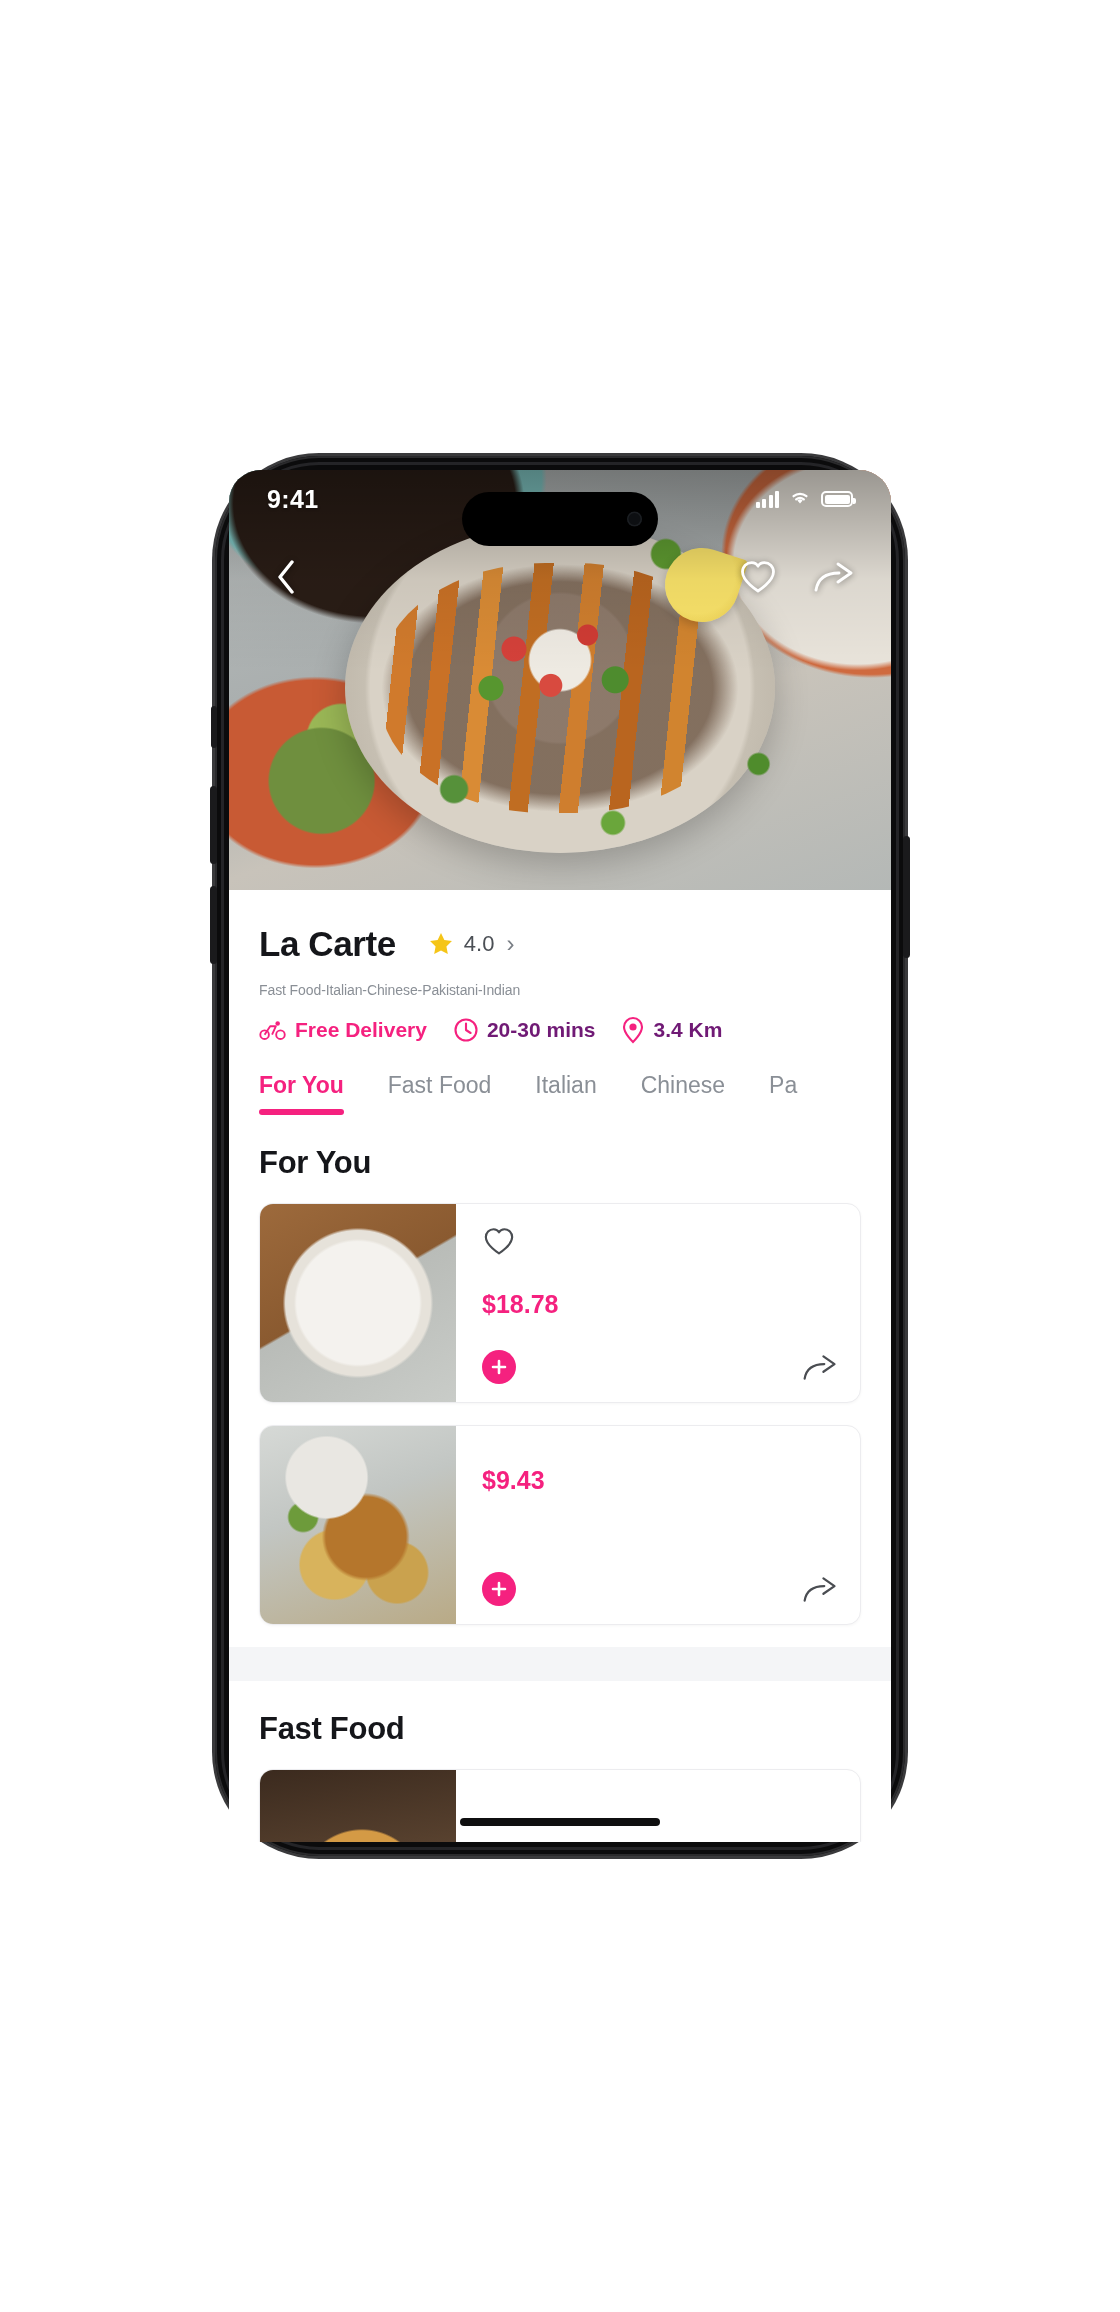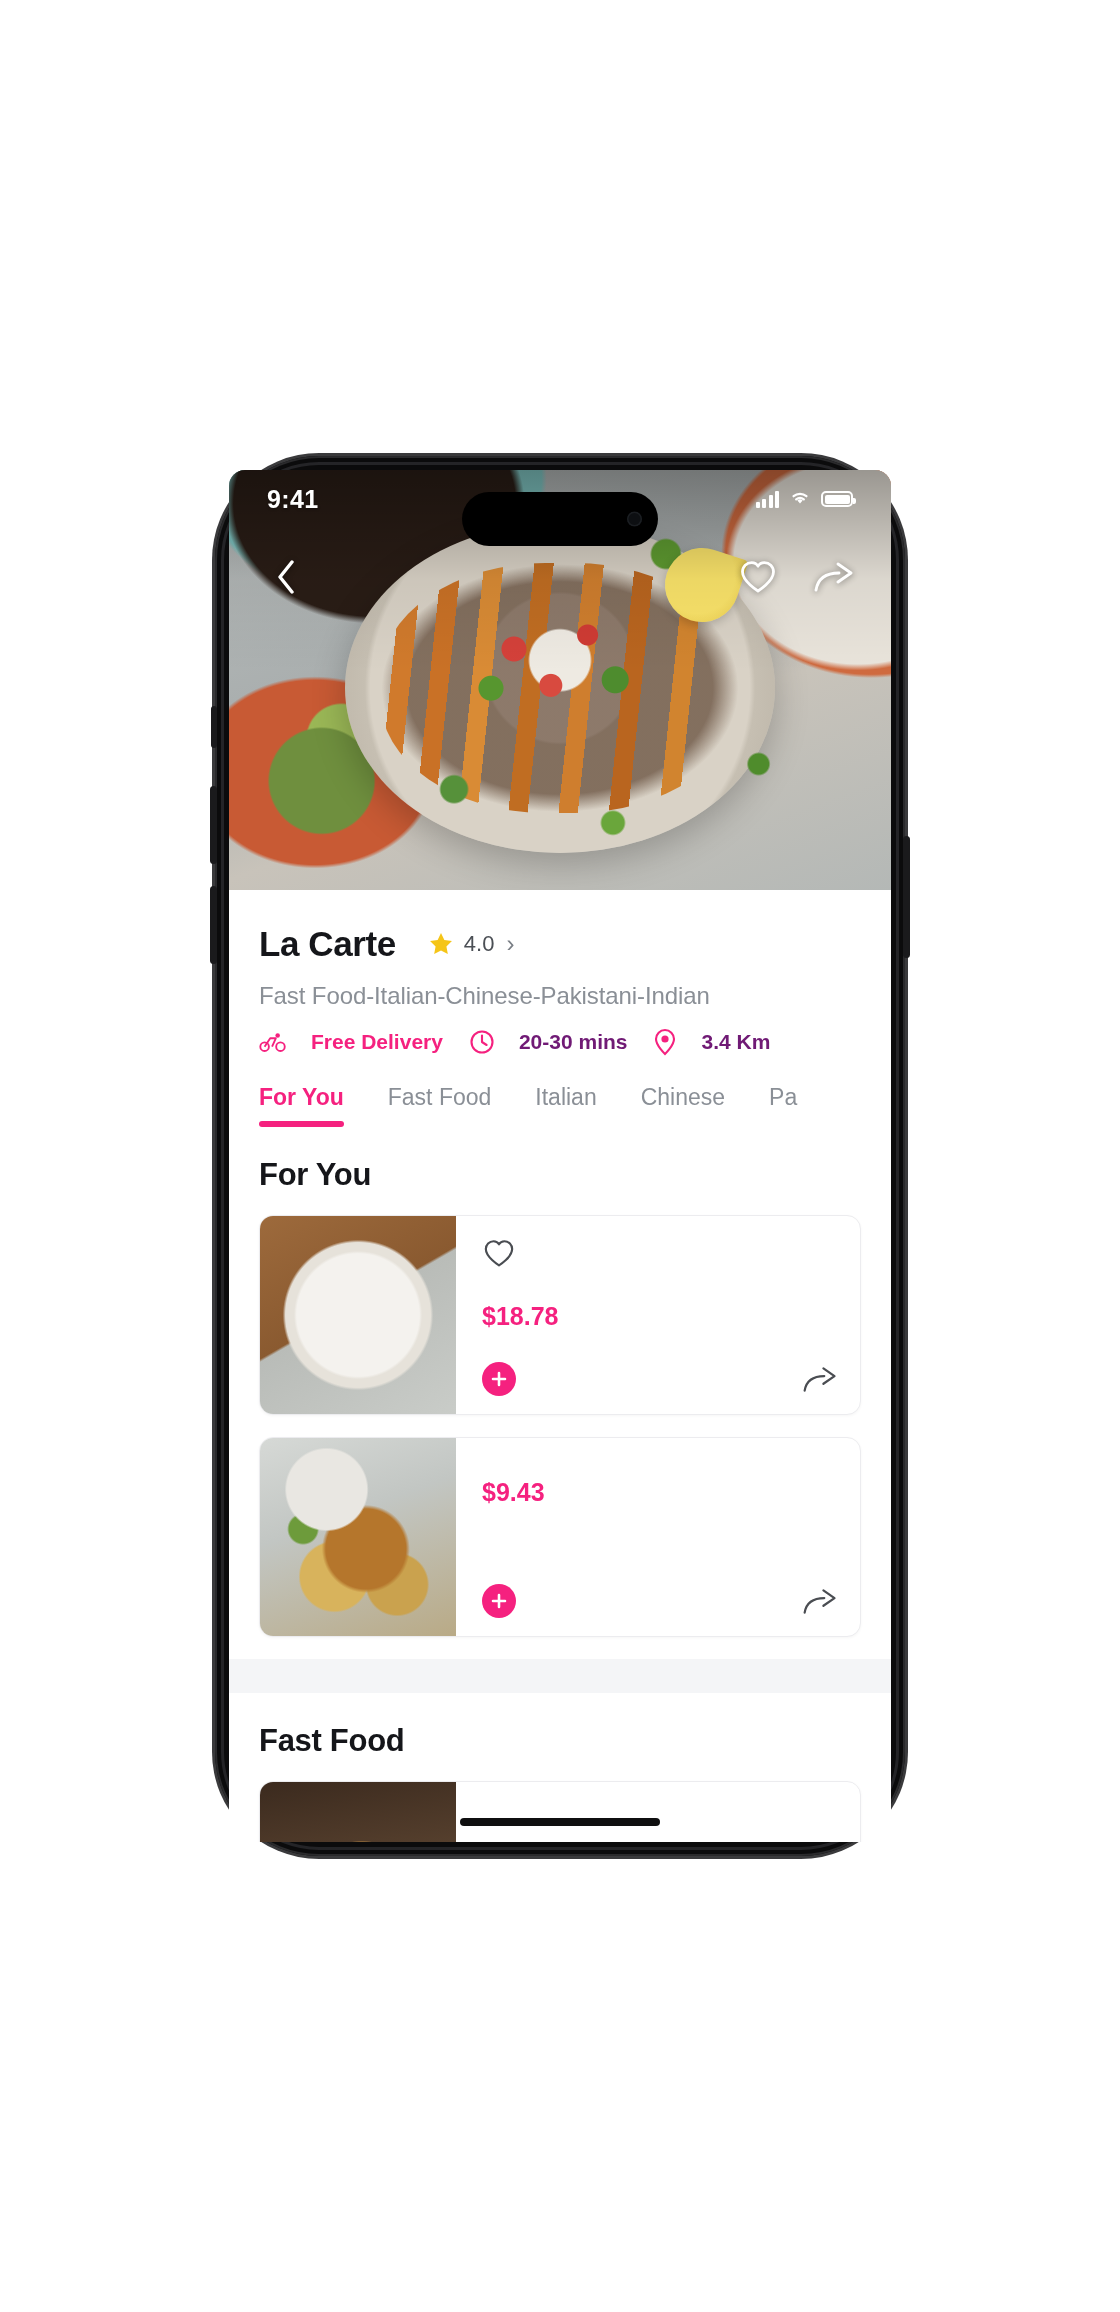--- a/index.html
+++ b/index.html
@@ -27,21 +27,21 @@
   }
   .phone-band {
     position: absolute; inset: 6px;
     border-radius: 98px;
     border: 3px solid #242427;
     pointer-events: none;
   }
   .phone-screen {
     position: relative;
     width: 100%; height: 100%;
-    border-radius: 16px;
+    border-radius: 32px;
     overflow: hidden;
     background: #ffffff;
   }
 
   
   .btn-side { position: absolute; background: #1a1a1c; border-radius: 4px; }
   .btn-silent { left: -4px; top: 250px; width: 6px; height: 42px; }
   .btn-volup  { left: -5px; top: 330px; width: 7px; height: 78px; }
   .btn-voldn  { left: -5px; top: 430px; width: 7px; height: 78px; }
   .btn-power  { right: -5px; top: 380px; width: 7px; height: 122px; }
@@ -193,28 +193,28 @@
   .r-name {
     font-size: 35px; font-weight: 800; color: #15161a; letter-spacing: -.4px;
   }
   .rating { display: flex; align-items: center; gap: 10px; cursor: pointer; }
   .star { width: 26px; height: 26px; display: block; }
   .rating-val { font-size: 22px; color: #4b4f55; font-weight: 500; text-align: center; }
   .rating-chev { color: #7a7f86; font-size: 24px; line-height: 1; margin-left: 2px; }
 
   .cuisines {
     margin-top: 18px;
-    font-size: 24px; color: #8a8f96; letter-spacing: -.1px;
+    font-size: 14px; color: #8a8f96; letter-spacing: -.1px;
   }
 
   .meta-row {
     margin-top: 18px;
     display: flex; align-items: center; gap: 26px;
   }
-  .meta { display: flex; align-items: center; gap: 24px; text-align: center; }
+  .meta { display: flex; align-items: center; gap: 8px; text-align: center; }
   .meta-text { font-size: 21px; color: #701a75; font-weight: 700; }
   .meta-text.accent { color: #f5217f; font-weight: 700; }
 
   
   .tabs {
     margin-top: 28px;
     display: flex; align-items: flex-start; gap: 44px;
     overflow: hidden;
     white-space: nowrap;
   }

